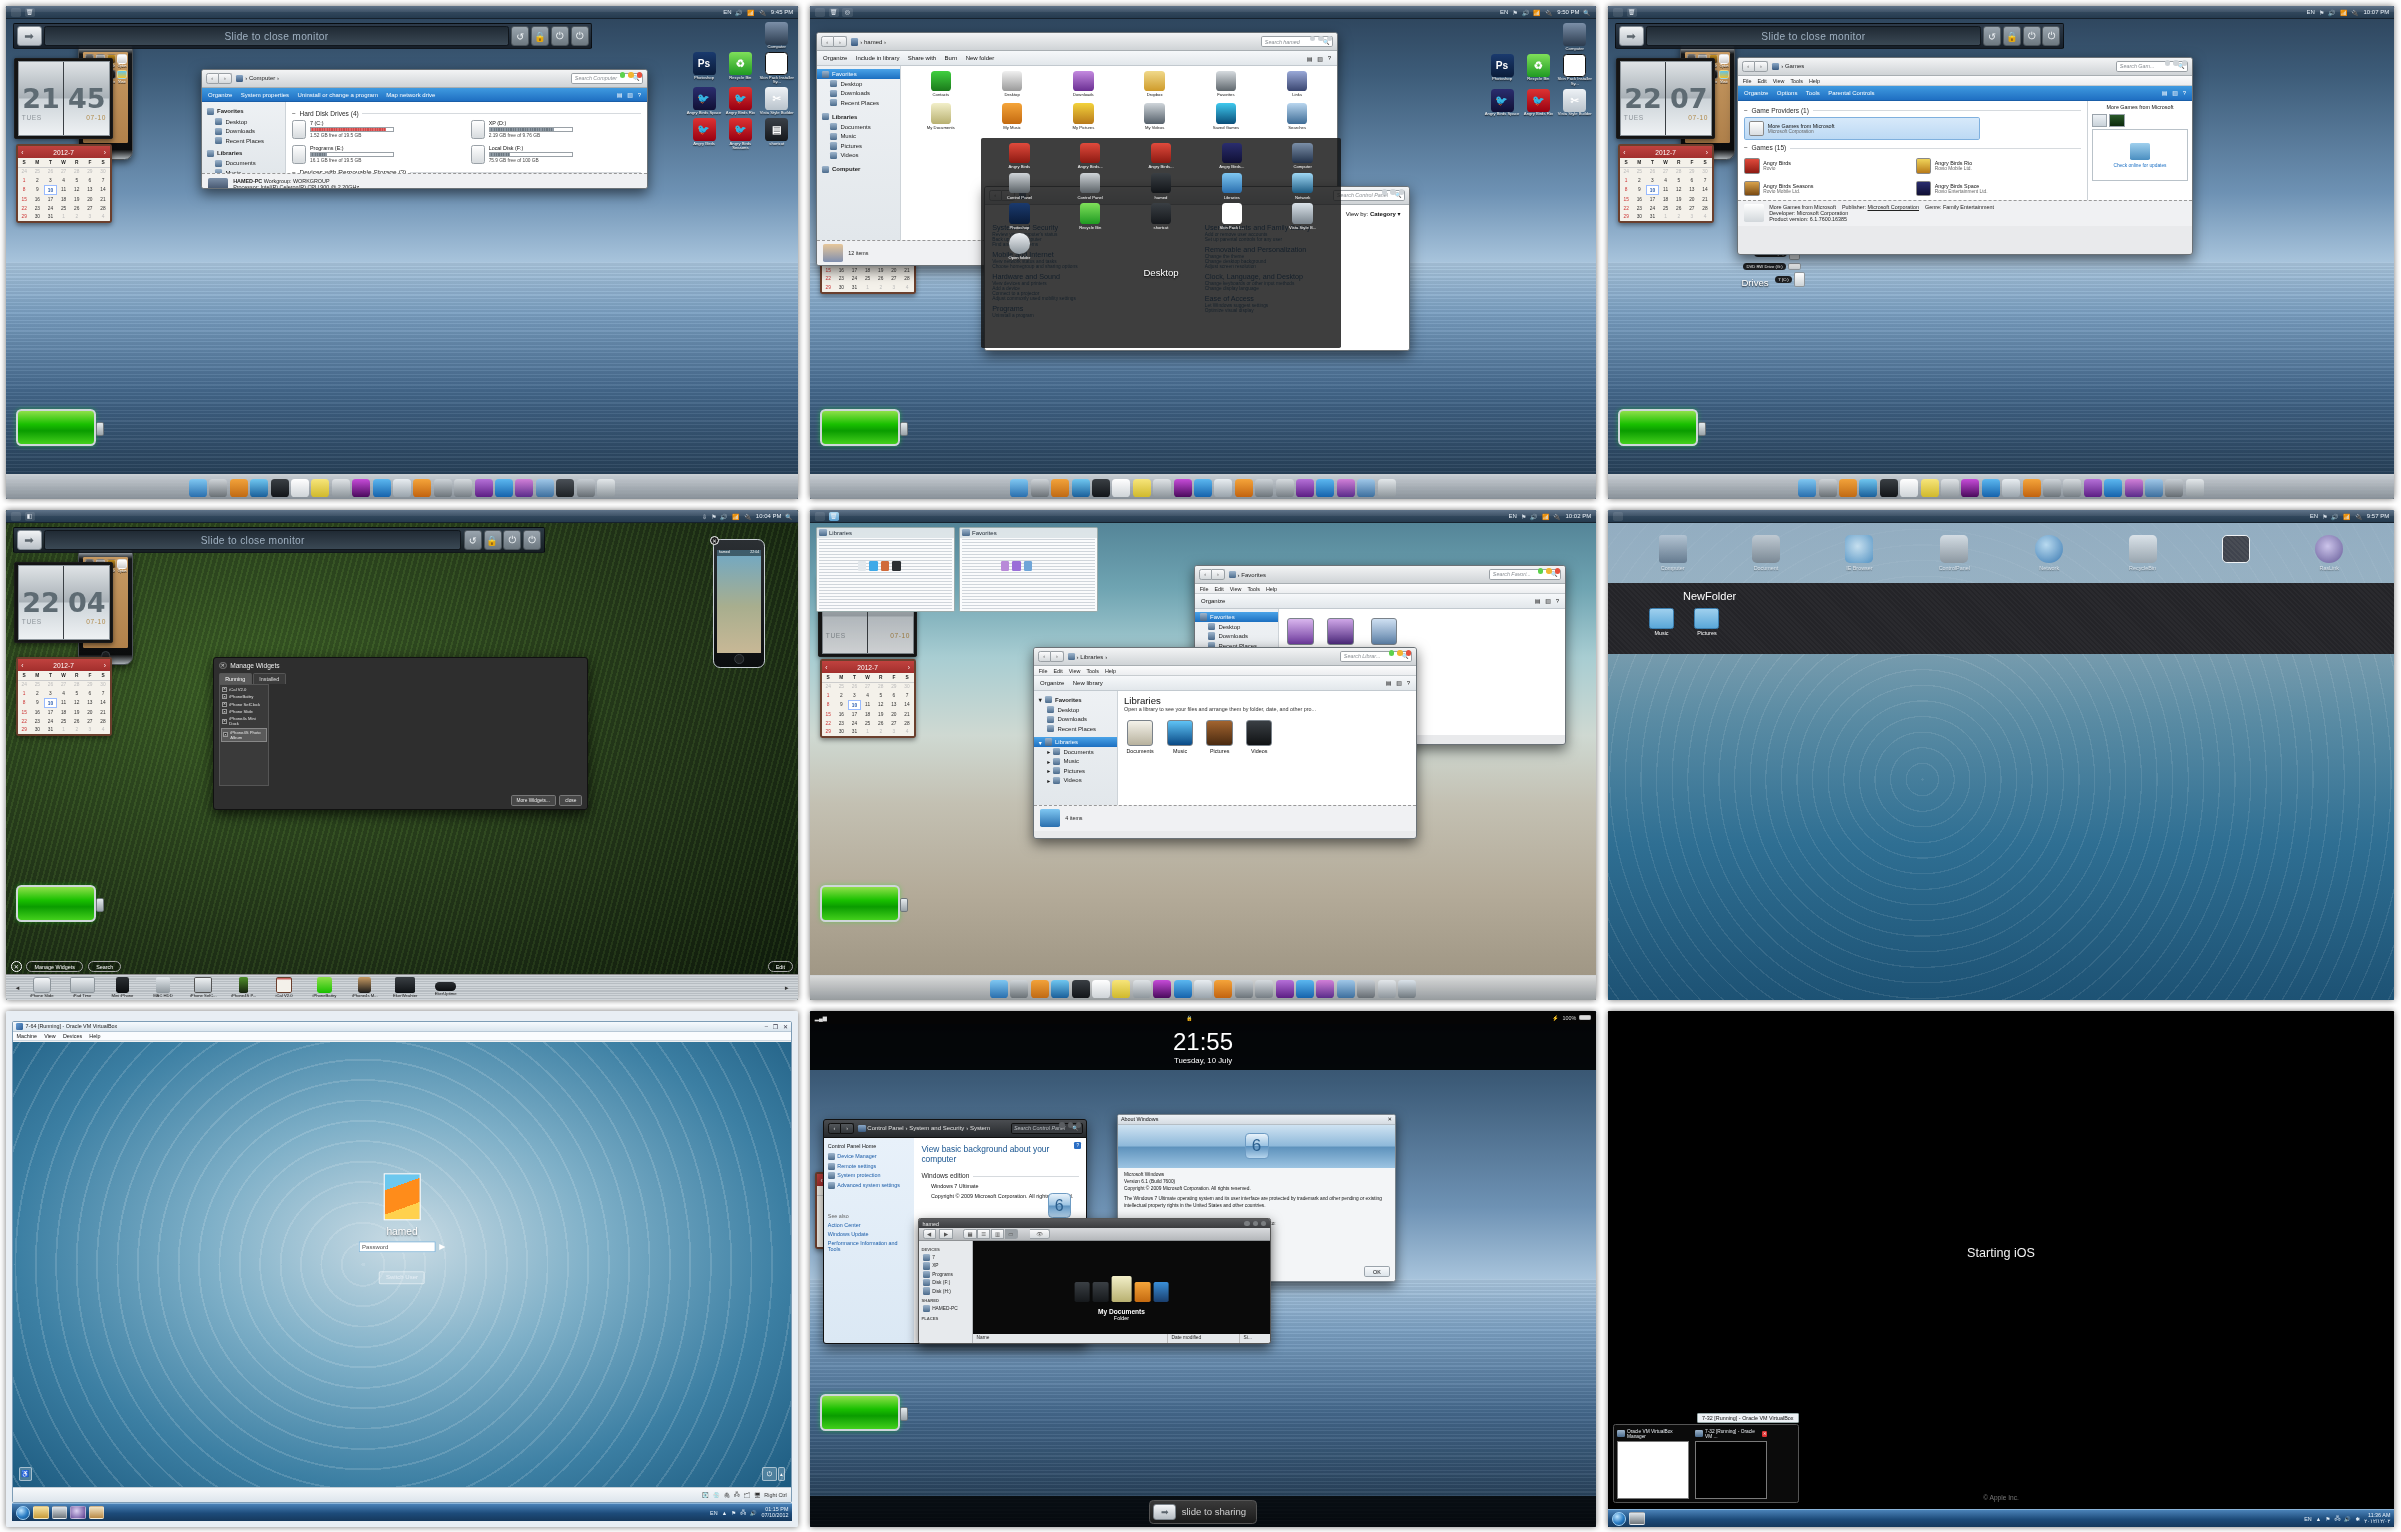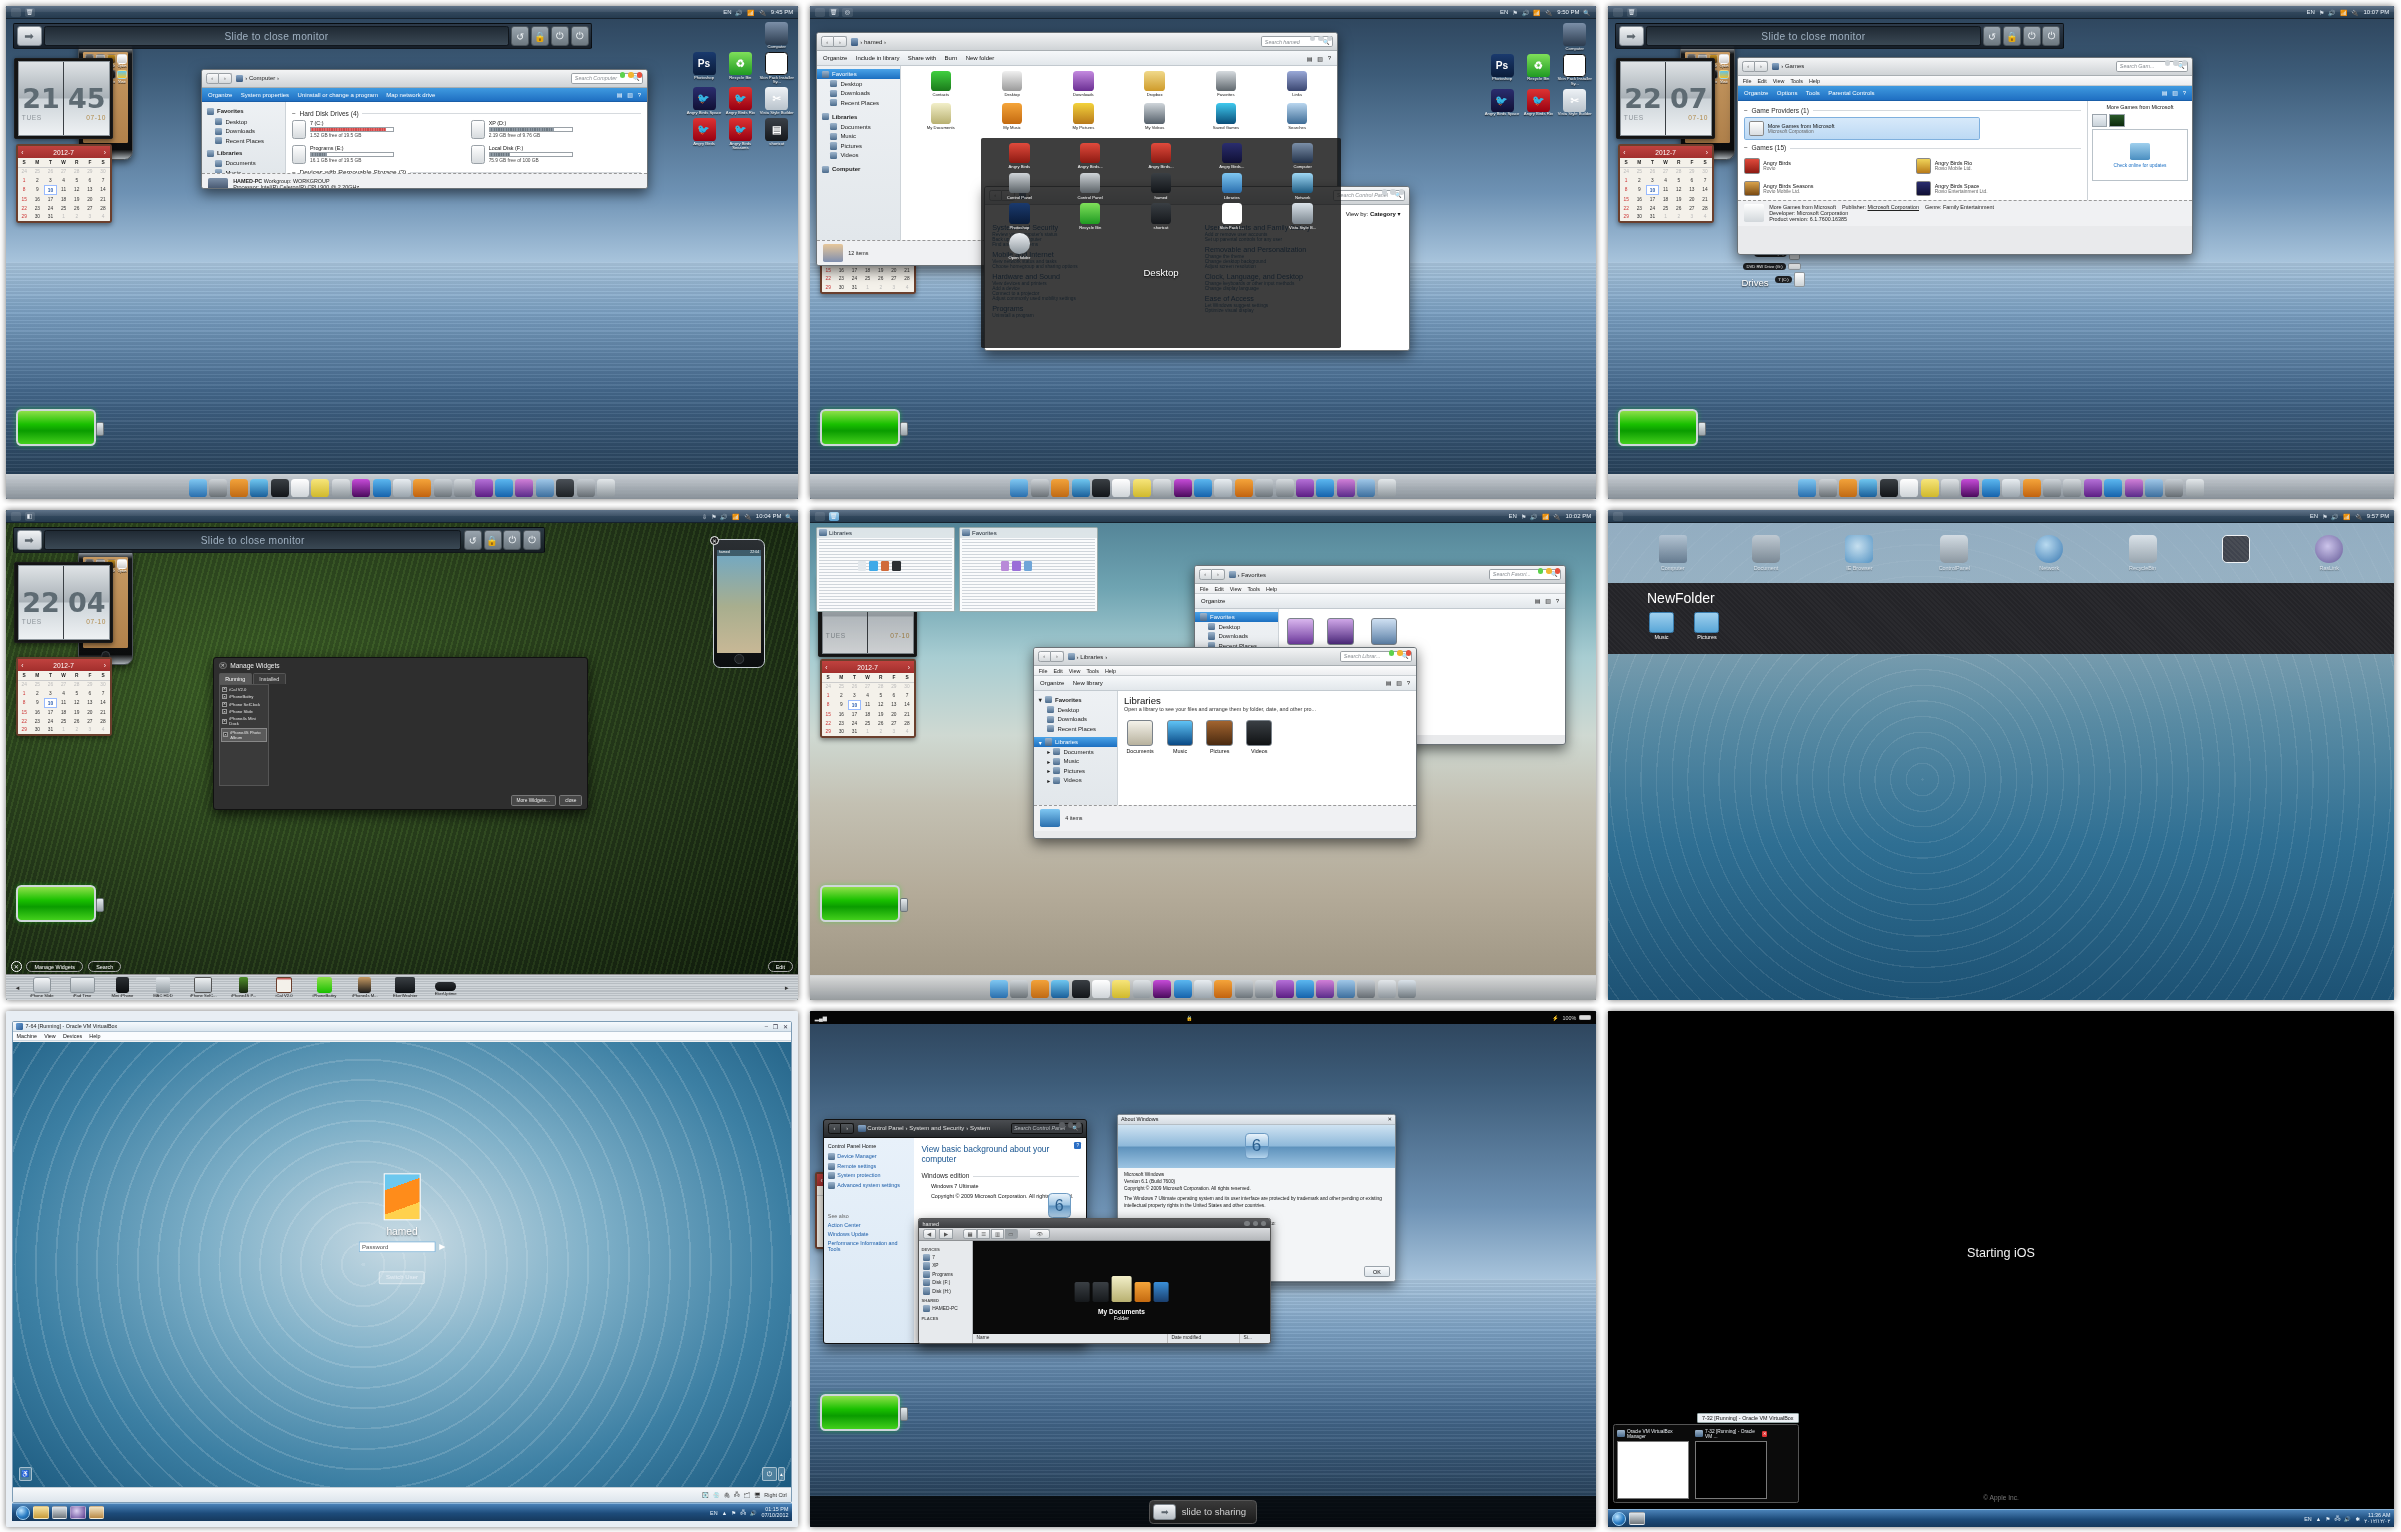--- a/index.html
+++ b/index.html
@@ -222,21 +222,21 @@
   
   .topdock { position:absolute; left:0; right:0; top:13.2px; height:60px; z-index:30;
      background:linear-gradient(180deg,rgba(120,155,185,.55),rgba(150,180,205,.45));
      display:flex; align-items:center; justify-content:space-around; padding:0 18px; }
   .td { text-align:center; opacity:.85; }
   .td .i { width:28px;height:28px;margin:0 auto;border-radius:4.8px; }
   .td .n { font-size:5.4px;color:#e8eef4;text-shadow:0 0.6px 1.2px rgba(0,0,0,.5); margin-top:1.8px; }
   .td.sel .i { border:1.2px solid #fff; background:repeating-linear-gradient(45deg,#3c3c42 0 1.8px,#32323a 1.8px 3.6px); }
   .fanpanel { position:absolute; left:0; right:0; top:73px; height:71px; z-index:29;
      background:repeating-linear-gradient(45deg,#2a2a2e 0 1.8px,#242428 1.8px 3.6px); }
-  .fan-title { color:#fff; font-size:14px; padding:7.2px 0 0 39px; }
+  .fan-title { color:#fff; font-size:11px; padding:7.2px 0 0 39px;margin-left:36px; }
   .fan-items { display:flex; gap:20.4px; padding:6px 0 0 41px; }
   .fi { text-align:center; }
   .fi .i { width:25px;height:20.4px;border-radius:2.4px;
      background:linear-gradient(180deg,#9fd0ee,#5aa7d8); border:0.6px solid #3b7fb0; margin:0 auto; }
   .fi .n { font-size:5.4px;color:#fff;margin-top:1.8px; }
 
   
   .vbox { position:absolute; left:6px; top:9.6px; right:6px; bottom:24px; background:#f0f0f0;
      border:0.6px solid #7d9cb5; border-radius:1.8px; overflow:hidden; z-index:20; }
   .vb-title { height:10.8px; background:linear-gradient(180deg,#f6fafd,#dbe6ef);
@@ -2125,20 +2125,24 @@
       <div class="wp-blue"></div>
 
       <div class="iosbar">
         <span>▂▄▆</span>
         <span style="margin:0 auto">🔒</span>
         <span>⚡</span>
         <span style="margin-left:3.6px">100%</span>
         <span style="margin-left:3px;width:12px;height:5.4px;border:0.6px solid #bbb;border-radius:1.2px;background:#ddd;display:inline-block"></span>
       </div>
 
+      <div class="ioslock">
+        <div class="ios-time">21:55</div>
+        <div class="ios-date">Tuesday, 10 July</div>
+      </div>
 
       <div class="cal" style="top:161px;left:4.8px;width:46px;">
         <div class="cal-head">
             <span>‹</span>
           </div>
         <div class="cal-grid" style="grid-template-columns:1fr">
           <div class="dow">S</div>
           <div class="mute">24</div>
           <div class="sun">1</div>
           <div class="sun">8</div>

